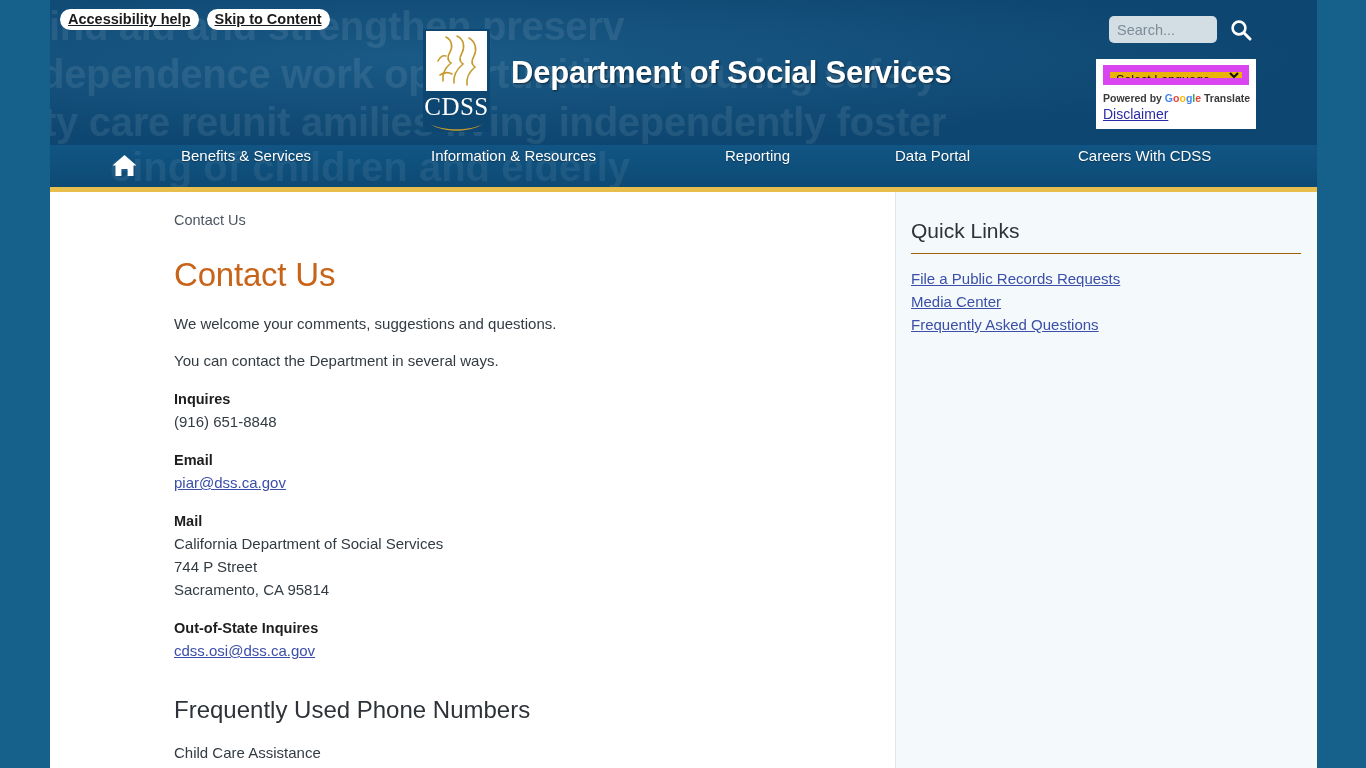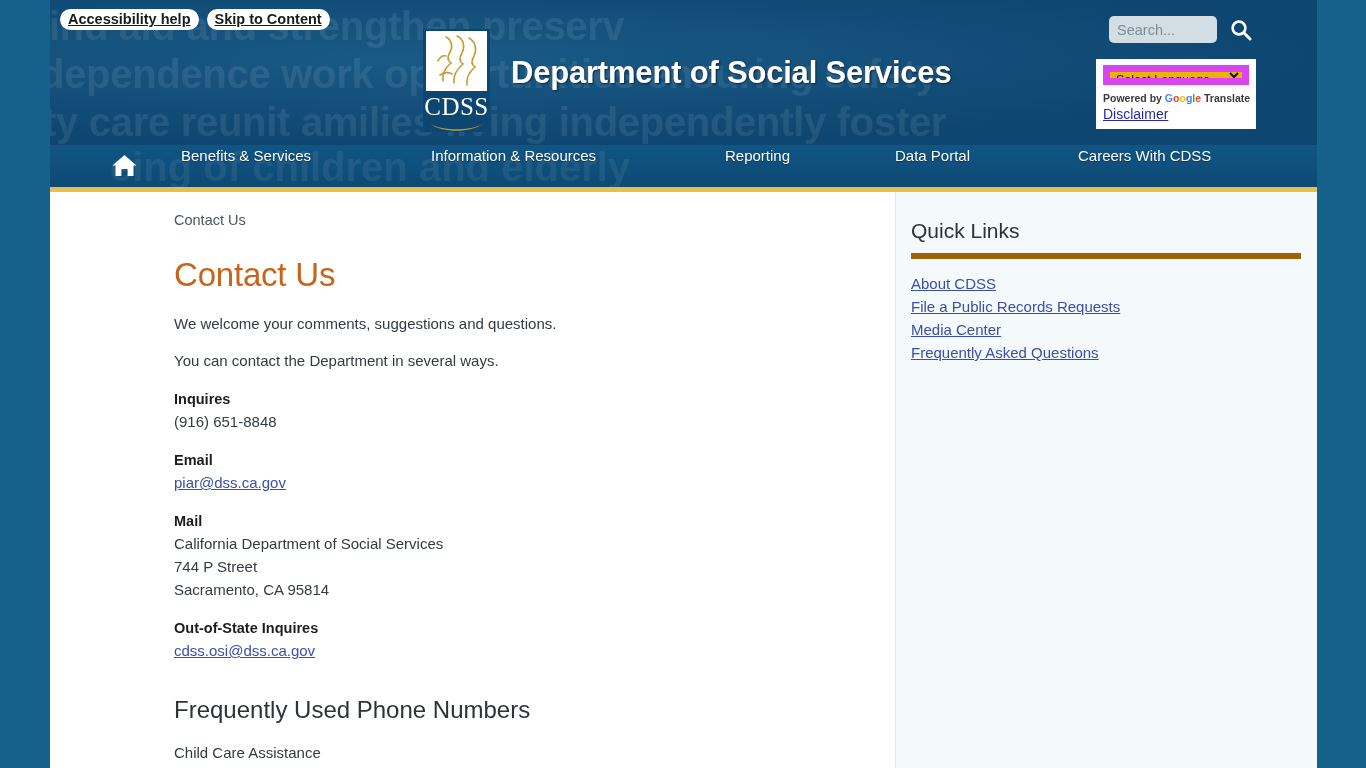--- a/index.html
+++ b/index.html
@@ -330,21 +330,21 @@
     color: #333b42;
     line-height: 22px;
   }
 
   
   .side-title {
     font-size: 21px;
     font-weight: normal;
     color: #2d3338;
     padding-bottom: 10px;
-    border-bottom: 6px solid #a16207;
+    border-bottom: 1px solid #a16207;
     margin-bottom: 13px;
   }
   .side-link {
     display: block;
     font-size: 15px;
     color: #3b4ea8;
     text-decoration: underline;
     line-height: 23px;
   }
 </style>
@@ -467,21 +467,20 @@
 
         <div>
           <div class="phone-name">Child Care Assistance</div>
           <div class="phone-num">(800) 543-7793</div>
         </div>
 
       </div>
 
       <aside class="side-col">
         <div class="side-title">Quick Links</div>
-        <a class="side-link" href="#">About CDSS</a>
         <a class="side-link" href="#">File a Public Records Requests</a>
         <a class="side-link" href="#">Media Center</a>
         <a class="side-link" href="#">Frequently Asked Questions</a>
       </aside>
 
     </div>
   </div>
 </div>
 
 </body></html>

